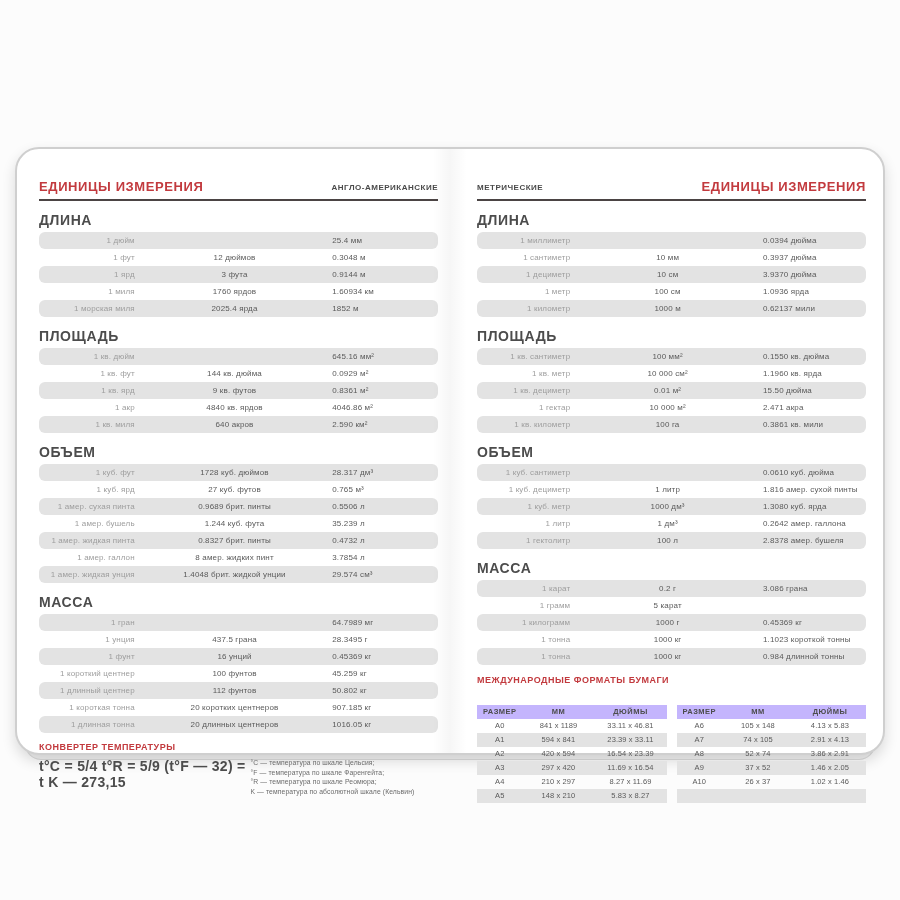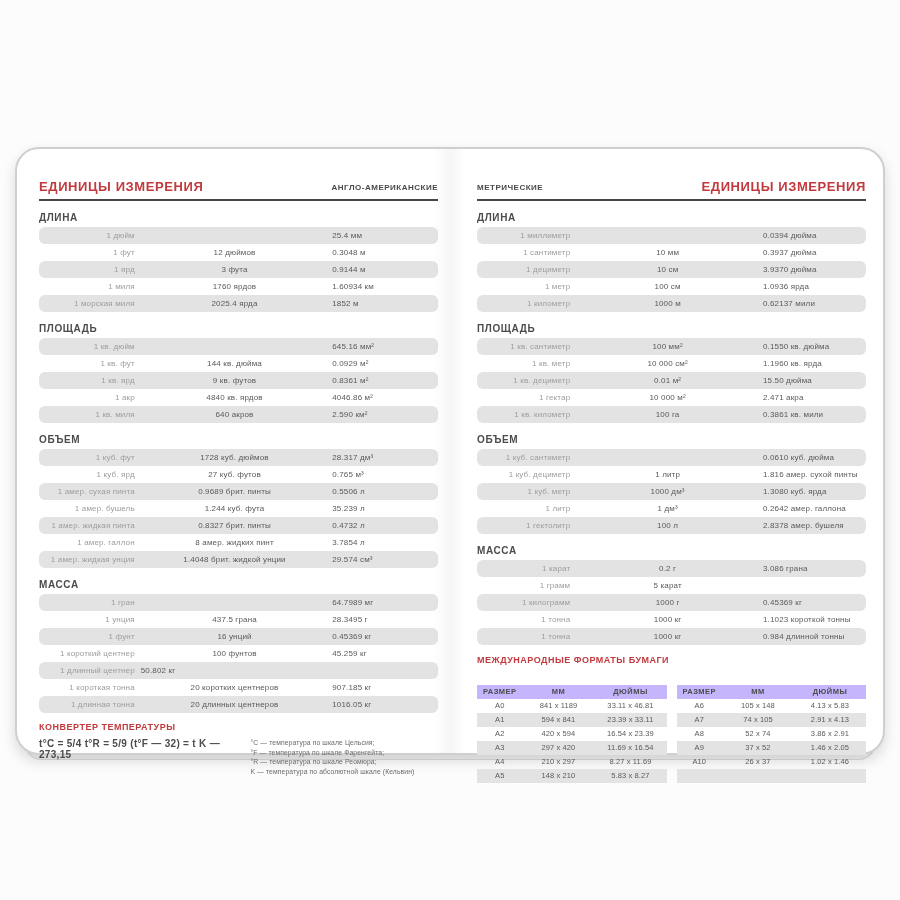--- a/index.html
+++ b/index.html
@@ -38,36 +38,36 @@
   }
   .page-title{
     color:#c23a3e;font-weight:bold;font-size:13px;letter-spacing:0.6px;
   }
   .page-sub{
     color:#4a4a4a;font-weight:bold;font-size:8px;letter-spacing:0.5px;padding-bottom:2px;
   }
 
   .section{margin-top:11px;}
   .section-heading{
-    color:#4c4c4c;font-weight:bold;font-size:10px;letter-spacing:0.6px;margin-bottom:4px;
+    color:#4c4c4c;font-weight:bold;font-size:14px;letter-spacing:0.6px;margin-bottom:4px;
   }
   .row{
     display:grid;grid-template-columns:25% 48% 27%;
     height:17px;line-height:17px;font-size:8px;letter-spacing:0.15px;
   }
   .row.gray{background:#e3e3e3;border-radius:6px;}
   .row .c1{text-align:right;color:#9d9d9d;padding-right:4px;}
   .row .c2{text-align:center;color:#5a5a5a;}
   .row .c3{text-align:left;color:#5a5a5a;padding-left:2px;}
 
   .temp{margin-top:9px;}
   .temp-heading{color:#c23a3e;font-weight:bold;font-size:9px;letter-spacing:0.5px;}
   .temp-body{display:flex;margin-top:6px;}
   .temp-formula{
-    width:53%;color:#4c4c4c;font-size:10px;font-weight:bold;letter-spacing:0.3px;
+    width:53%;color:#4c4c4c;font-size:14px;font-weight:bold;letter-spacing:0.3px;
   }
   .temp-notes{width:47%;color:#6b6b6b;font-size:6.8px;line-height:9.5px;letter-spacing:0.1px;}
 
   .paper{margin-top:10px;}
   .paper-heading{color:#c23a3e;font-weight:bold;font-size:9px;letter-spacing:0.5px;margin-bottom:20px;}
   .paper-tables{display:flex;gap:10px;}
   .paper-table{flex:1;}
   .prow{
     display:grid;grid-template-columns:24% 38% 38%;
     height:14px;line-height:14px;font-size:7.5px;color:#5a5a5a;letter-spacing:0.1px;
@@ -197,20 +197,21 @@
             <span class="c2">16 унций</span>
             <span class="c3">0.45369 кг</span>
           </div>
           <div class="row">
             <span class="c1">1 короткий центнер</span>
             <span class="c2">100 фунтов</span>
             <span class="c3">45.259 кг</span>
           </div>
           <div class="row gray">
             <span class="c1">1 длинный центнер</span>
+            <span class="c2">112 фунтов</span>
             <span class="c3">50.802 кг</span>
           </div>
           <div class="row">
             <span class="c1">1 короткая тонна</span>
             <span class="c2">20 коротких центнеров</span>
             <span class="c3">907.185 кг</span>
           </div>
           <div class="row gray">
             <span class="c1">1 длинная тонна</span>
             <span class="c2">20 длинных центнеров</span>

